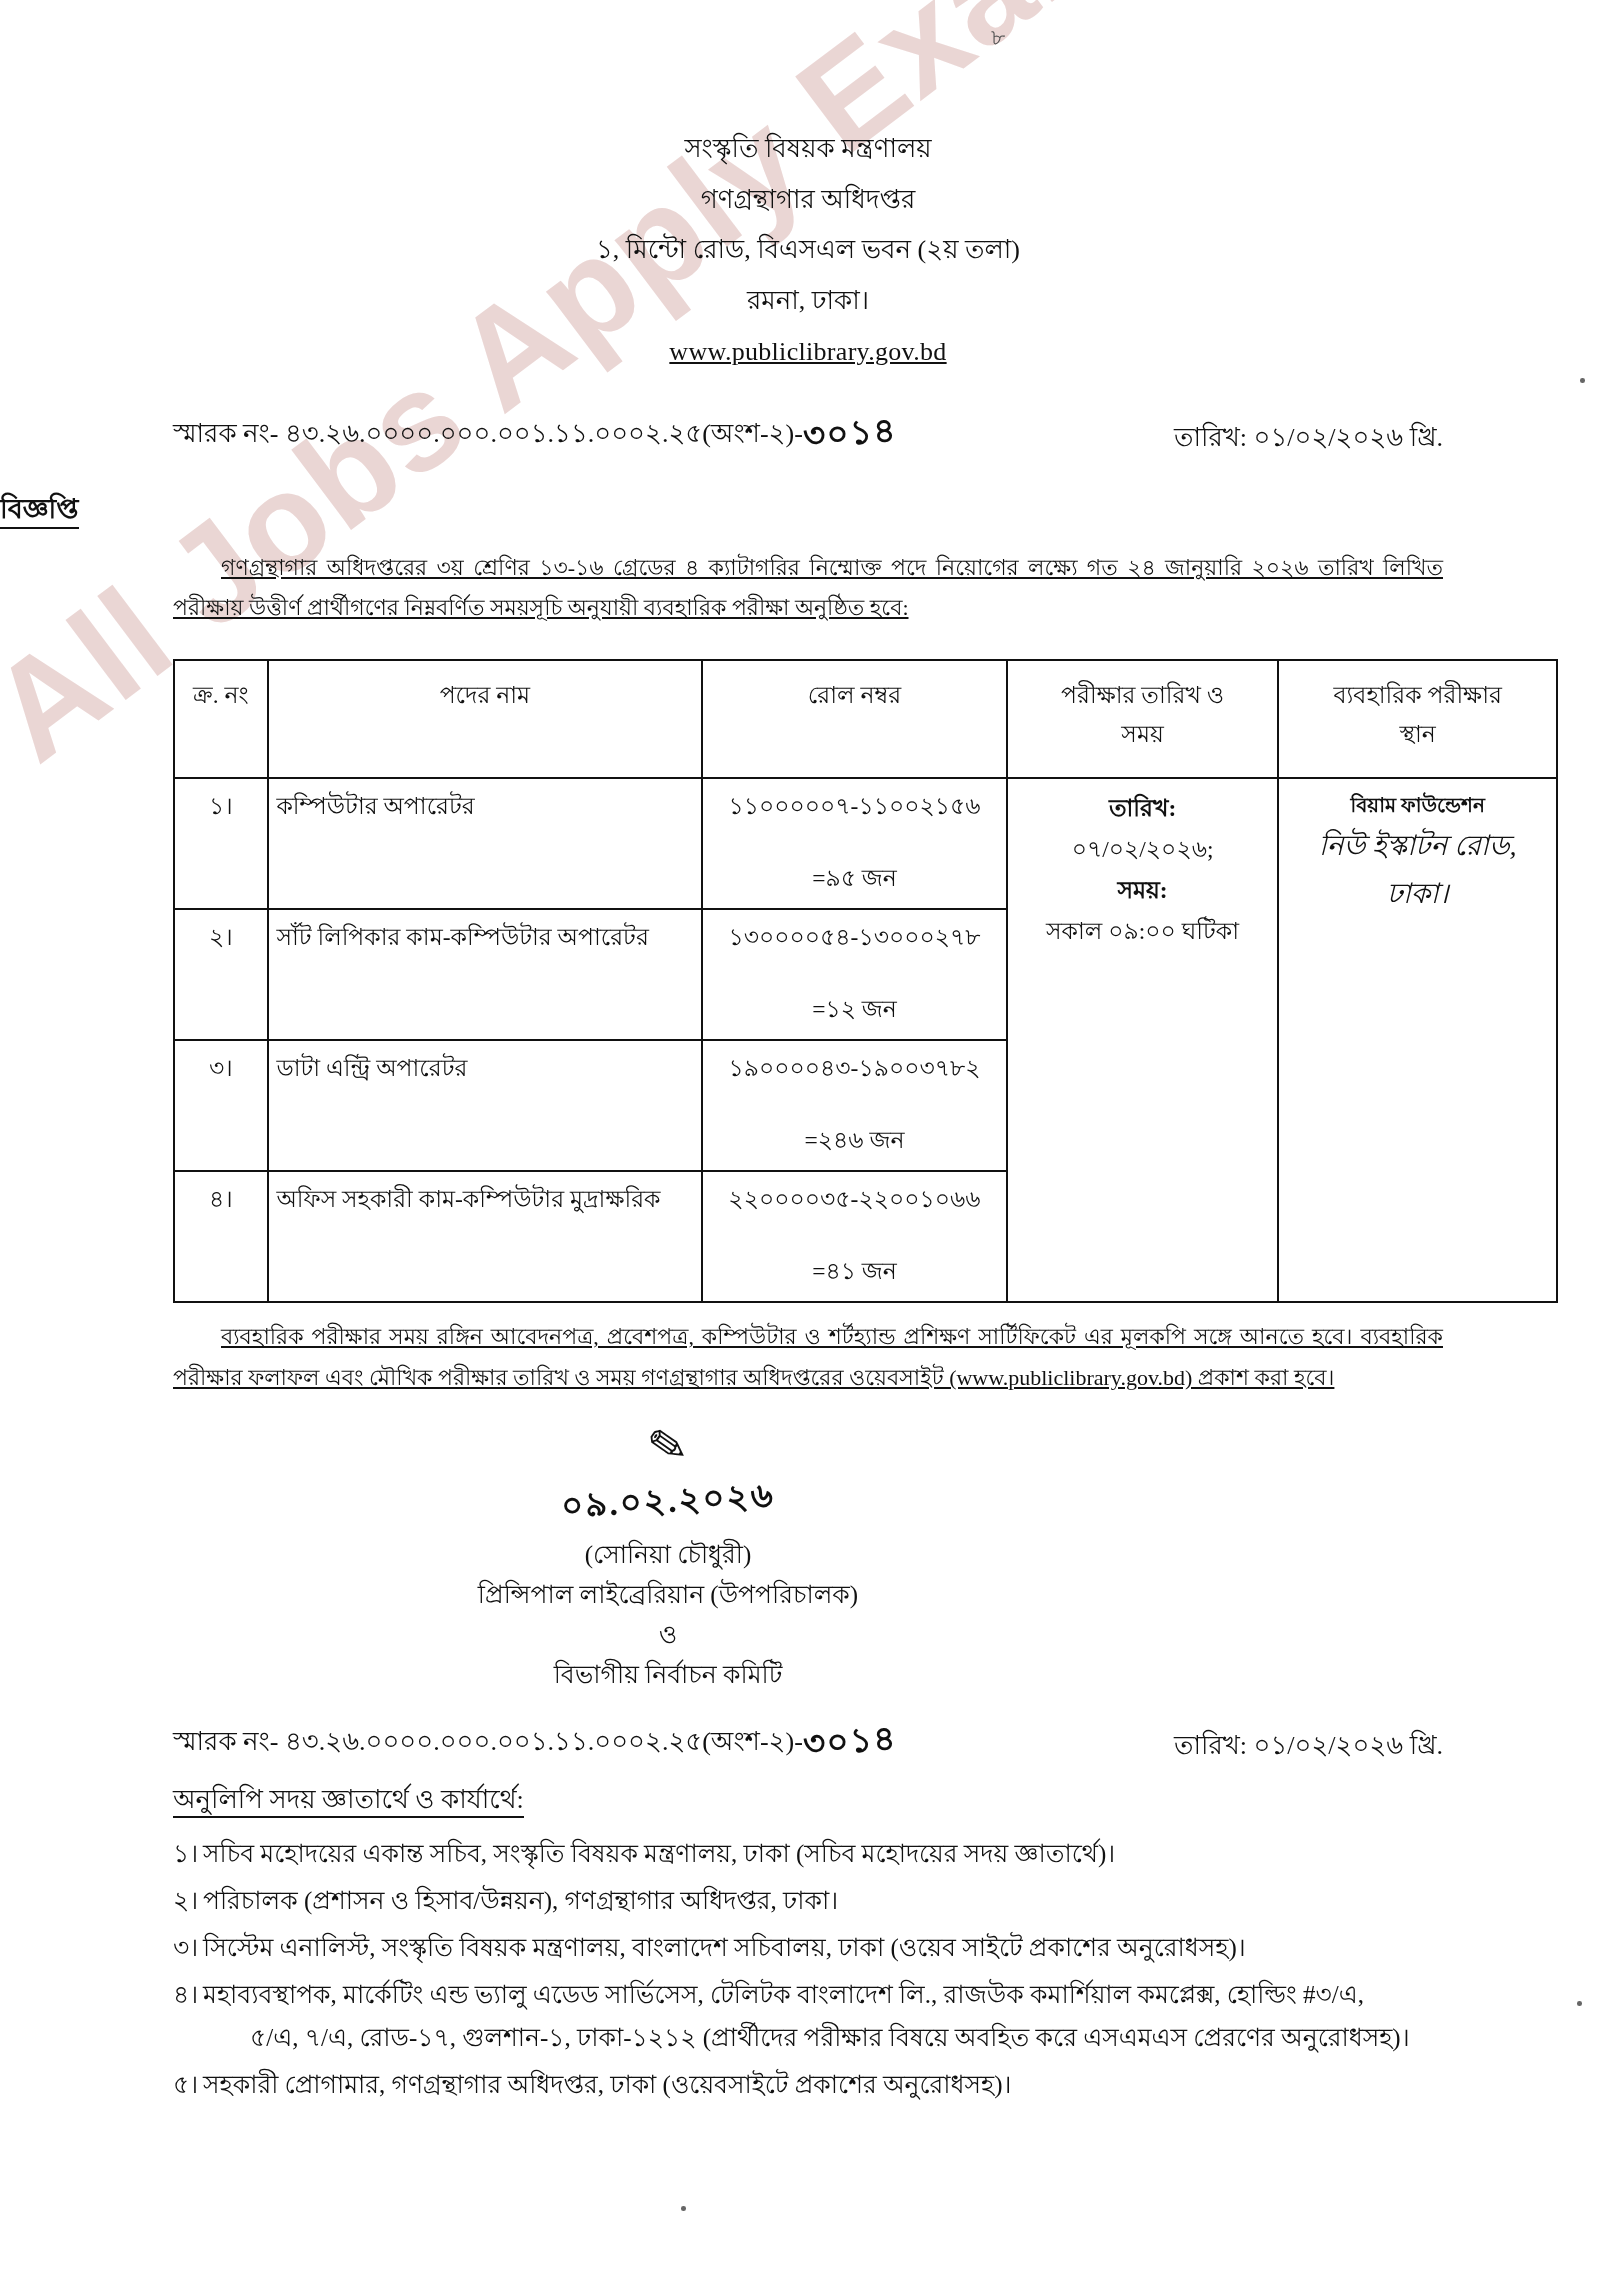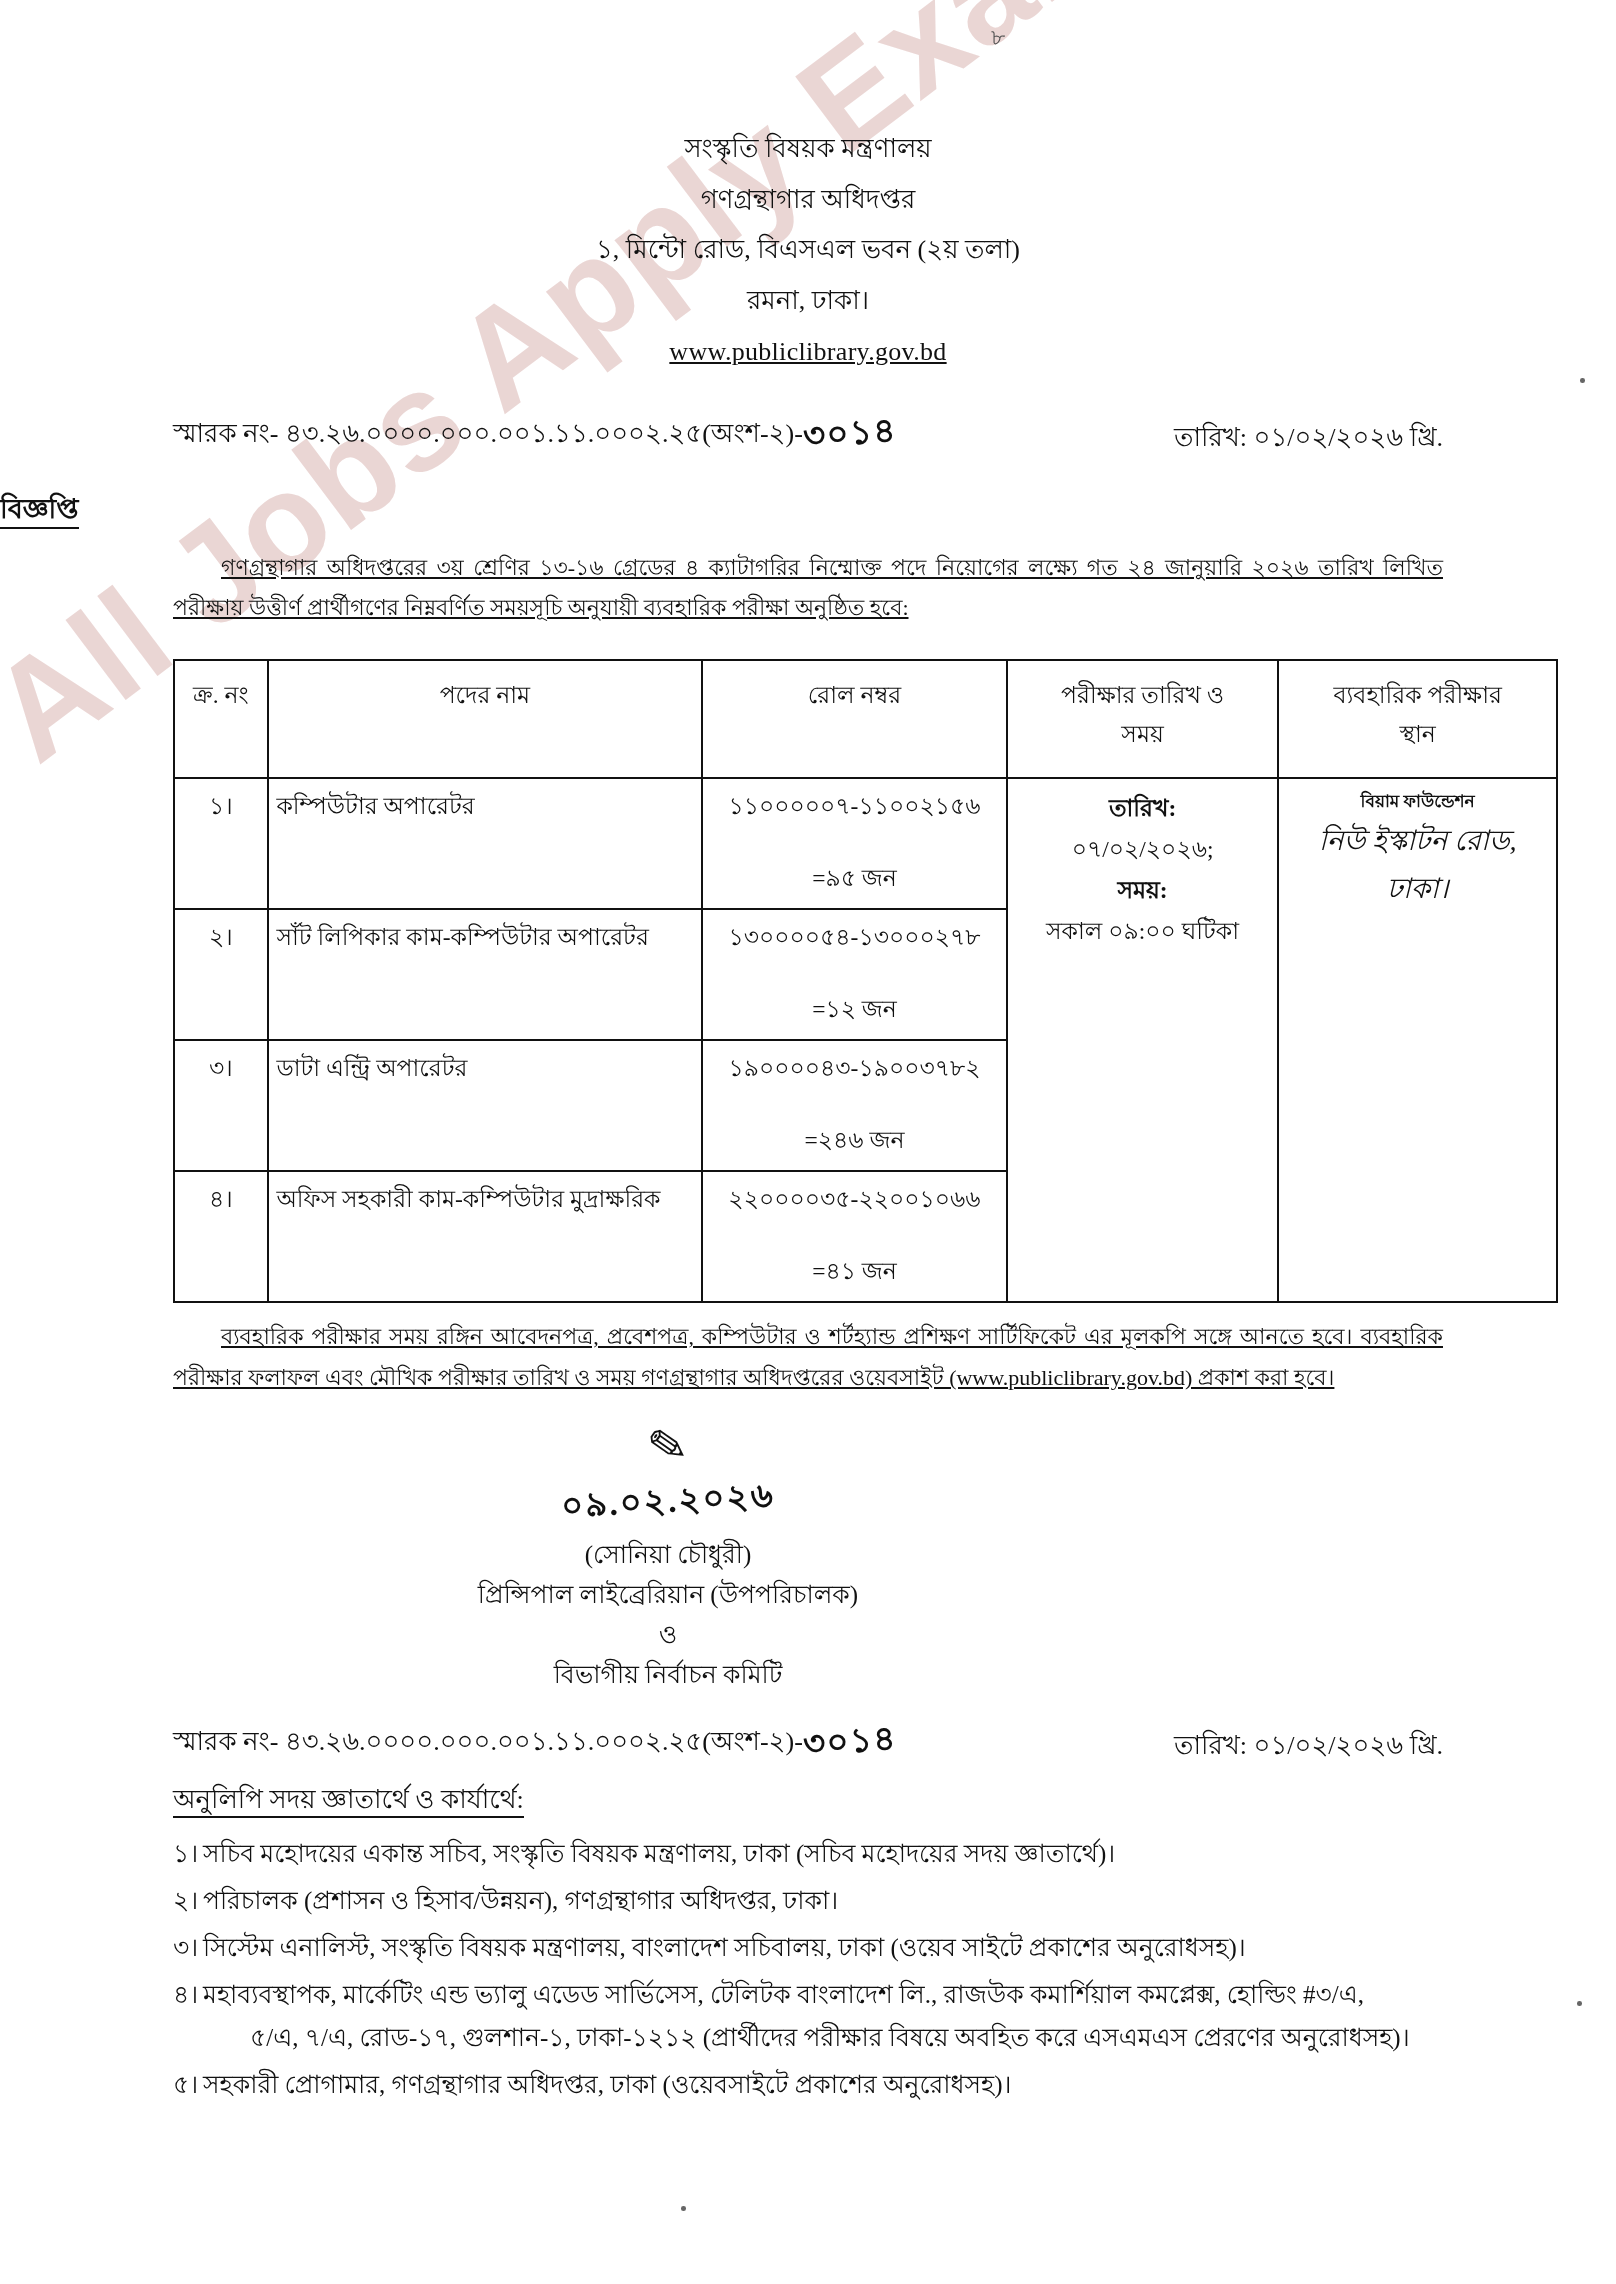--- a/index.html
+++ b/index.html
@@ -117,21 +117,21 @@
   .c-roll{width:287px;text-align:center;border-radius:9px;}
   .c-when{width:254px;text-align:center;}
   .c-venue{width:261px;text-align:center;}
   td.c-sl,td.c-roll{text-align:center;}
   td.body-cell{height:83px;}
   .roll-range{display:block;}
   .roll-count{display:block;margin-top:33px;}
   .when-cell{vertical-align:middle;text-align:center;line-height:1.75;}
   .when-cell b{font-weight:bold;}
   .venue-cell{vertical-align:middle;text-align:center;line-height:1.7;}
-  .venue-cell .vname{font-weight:bold;display:block;font-size:17px;}
+  .venue-cell .vname{font-weight:bold;display:block;font-size:20px;}
   .venue-cell .vaddr{display:block;font-size:28px;font-style:italic;}
   
   .sig-block{
     margin-top:29px;
     padding-right:280px;
     text-align:center;
     font-size:25px;
     line-height:1.6;
   }
   .sig-scribble{

